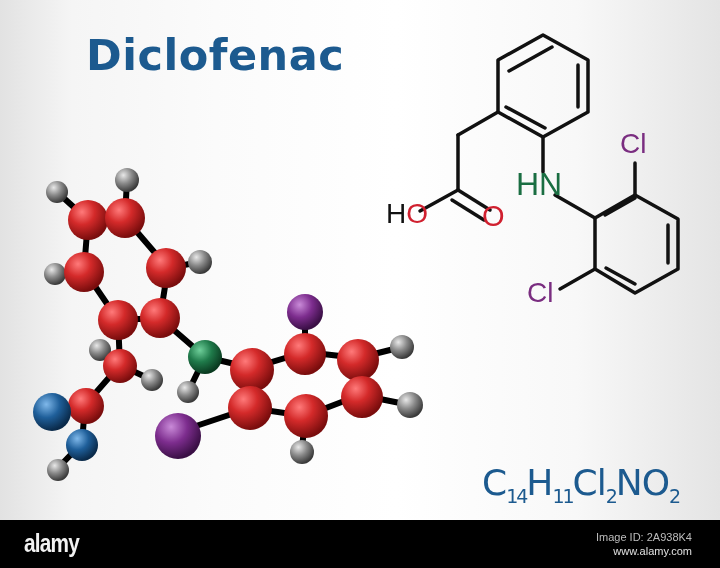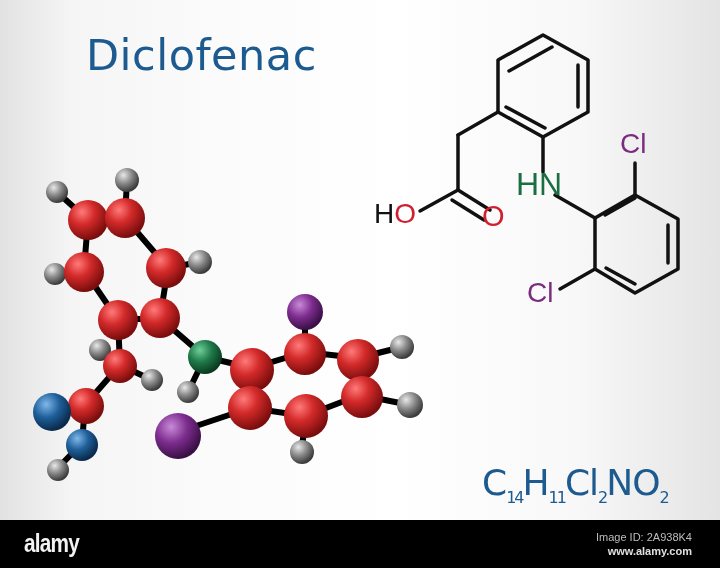--- a/index.html
+++ b/index.html
@@ -1,26 +1,26 @@
 <!DOCTYPE html>
 <html><head>
 <meta charset="utf-8">
 <style>
   html,body{margin:0;padding:0;}
   body{width:720px;height:568px;overflow:hidden;font-family:"Liberation Sans",sans-serif;position:relative;background:#000;}
   .canvas{position:absolute;left:0;top:0;width:720px;height:520px;
     background:linear-gradient(90deg,#e2e2e2 0%,#f5f5f5 10%,#fbfbfb 30%,#ffffff 55%,#f8f8f8 80%,#e4e4e4 100%);}
-  .title{position:absolute;left:86px;top:30px;font-size:43px;color:#1c5a8f;letter-spacing:0.5px;font-family:"DejaVu Sans",sans-serif;}
+  .title{position:absolute;left:86px;top:30px;font-size:43px;color:#1c5a8f;letter-spacing:0.5px;font-family:"DejaVu Sans",sans-serif;font-weight:bold;}
   .formula{position:absolute;left:482px;top:462px;font-size:36px;color:#1c5a8f;font-family:"DejaVu Sans",sans-serif;letter-spacing:-1px;}
-  .formula sub{font-size:16px;vertical-align:-8px;letter-spacing:-2px;text-align:center;}
+  .formula sub{font-size:19px;vertical-align:-8px;letter-spacing:-2px;text-align:center;}
   svg{position:absolute;left:0;top:0;}
   .footer{position:absolute;left:0;top:520px;width:720px;height:60px;background:#000;}
   .brand{position:absolute;left:24px;top:8px;color:#f2f2f2;font-size:26px;font-weight:bold;font-family:"Liberation Sans",sans-serif;letter-spacing:-1px;transform:scaleX(0.8);transform-origin:left;}
   .imgid{position:absolute;right:28px;top:11px;color:#bdbdbd;font-size:11px;}
-  .site{position:absolute;right:28px;top:25px;color:#e0e0e0;font-size:11px;font-weight:bold;}
+  .site{position:absolute;right:28px;top:25px;color:#e0e0e0;font-size:11px;font-weight:normal;}
 </style>
 </head>
 <body>
 
 <div class="canvas">
   <div class="title">Diclofenac</div>
 
   <svg width="720" height="520">
     <defs>
       <radialGradient id="gC" cx="35%" cy="30%" r="70%">
@@ -132,21 +132,21 @@
       <polygon points="635,195 678,219 678,269 635,293 595,269 595,218"></polygon>
       <line x1="605" y1="215" x2="635" y2="198"></line>
       <line x1="668" y1="225" x2="668" y2="263"></line>
       <line x1="635" y1="284" x2="606" y2="268"></line>
       <line x1="635" y1="195" x2="635" y2="163"></line>
       <line x1="595" y1="269" x2="560" y2="289"></line>
     </g>
   </svg>
 
   <div>
-    <span style="position:absolute;left:374px;top:198px;font-size:28px;"><span style="color:#111">H<span style="color:#d0202f">O</span></span></span>
+    <span style="position:absolute;left:386px;top:198px;font-size:28px;"><span style="color:#111">H<span style="color:#d0202f">O</span></span></span>
     <span style="position:absolute;left:482px;top:200px;font-size:29px;color:#d0202f;">O</span>
     <span style="position:absolute;left:516px;top:166px;font-size:32px;color:#1a6e42;">HN</span>
     <span style="position:absolute;left:620px;top:128px;font-size:28px;color:#7a2d80;">Cl</span>
     <span style="position:absolute;left:527px;top:277px;font-size:28px;color:#7a2d80;">Cl</span>
   </div>
 
   <div class="formula">
     <span>C</span><sub>14</sub><span>H</span><sub>11</sub><span>Cl</span><sub>2</sub><span>NO</span><sub>2</sub>
   </div>
 </div>

